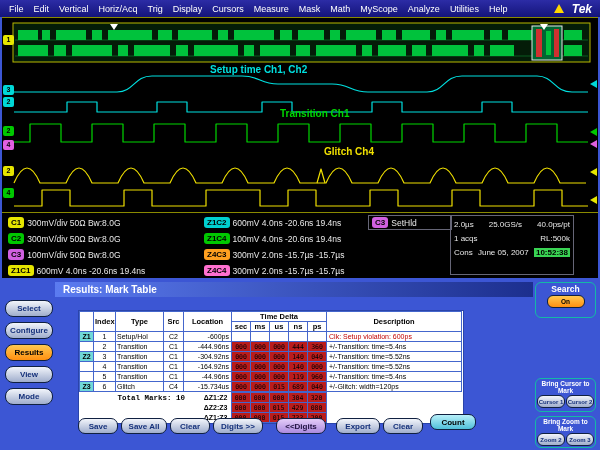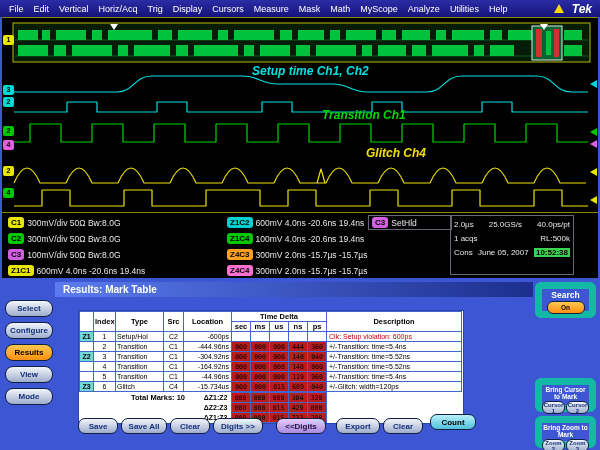--- a/index.html
+++ b/index.html
@@ -8,35 +8,35 @@
   
   .menubar{position:absolute;left:0;top:0;width:600px;height:17px;background:linear-gradient(#2c2ca6,#14147a);display:flex;align-items:center;padding:0 4px;box-sizing:border-box;}
   .mi{color:#fff;font-size:9px;padding:0 5px;cursor:default;white-space:nowrap;}
   .mspacer{flex:1;}
   .alert{width:0;height:0;border-left:5px solid transparent;border-right:5px solid transparent;border-bottom:9px solid #ffd800;margin-right:8px;}
   .teklogo{color:#fff;font-weight:bold;font-style:italic;font-size:12px;padding-right:4px;}
 
   
   .scope{position:absolute;left:2px;top:17px;width:596px;height:196px;background:#000;border-top:1px solid #8a8a00;border-bottom:1px solid #8a8a00;box-sizing:border-box;}
   .wavesvg{position:absolute;left:10px;top:2px;}
-  .wvlabel{position:absolute;font-weight:bold;font-style:italic;font-size:12px;white-space:nowrap;margin-left:42px;}
+  .wvlabel{position:absolute;font-weight:bold;font-size:10px;white-space:nowrap;}
   .lbl-setup{left:208px;top:46px;color:#00e0e0;}
   .lbl-trans{left:278px;top:90px;color:#00d800;}
   .lbl-glitch{left:322px;top:128px;color:#f0e000;}
   .mk{position:absolute;left:1px;width:11px;height:10px;border-radius:2px;color:#000;font-size:7px;font-weight:bold;text-align:center;line-height:10px;}
   .mk-yellow{background:#e6e600;}.mk-cyan{background:#00d8d8;}.mk-green{background:#00c800;}.mk-magenta{background:#e060e0;}
   .ra{position:absolute;right:1px;width:0;height:0;border-top:4px solid transparent;border-bottom:4px solid transparent;}
   .ra-cyan{border-right:7px solid #00d8d8;}.ra-green{border-right:7px solid #00c800;}
   .ra-magenta{border-right:7px solid #e060e0;}.ra-yellow{border-right:7px solid #e6e600;}
 
   
   .readouts{position:absolute;left:2px;top:213px;width:596px;height:65px;background:#000;}
   .rcol{position:absolute;top:2px;}
   .rcol-left{left:6px;width:194px;}
-  .rcol-mid{left:202px;width:160px;margin-left:23px;}
+  .rcol-mid{left:202px;width:160px;}
   .rline{height:15px;display:flex;align-items:center;gap:3px;margin-bottom:1px;}
   .badge{font-size:8px;font-weight:bold;color:#000;padding:0 3px;border-radius:3px;height:11px;line-height:11px;white-space:nowrap;}
   .b-yellow{background:#e6e600;}.b-green{background:#00c800;}.b-magenta{background:#d060e0;}
   .b-cyan{background:#00d0d0;}.b-orange{background:#ffa020;}.b-pink{background:#ff70d0;}
   .rtext{color:#e8e8e8;font-size:8.5px;white-space:nowrap;}
   .trigbox{position:absolute;left:366px;top:2px;width:76px;height:13px;border:1px solid #667;display:flex;align-items:center;gap:3px;padding:0 3px;}
   .infobox{position:absolute;left:448px;top:2px;width:124px;height:60px;border:1px solid #667;padding:1px 3px;box-sizing:border-box;}
   .iline{display:flex;justify-content:space-between;color:#e8e8e8;font-size:8px;height:14px;align-items:center;gap:2px;}
   .stopped{color:#ff5040;font-weight:bold;}
   .timegrn{background:#39d353;color:#000;padding:0 2px;font-weight:bold;}
@@ -57,27 +57,27 @@
   td.d{font-family:"DejaVu Sans Mono",monospace;font-size:6.5px;text-align:center;background:#b91c1c;}
   td.d.blank{background:#fff;}
   td.zc{background:#fff;}
   td.zc.on{background:#70d8d8;font-weight:bold;text-align:center;}
   td.idx,td.src{text-align:center;}
   td.loc{text-align:right;padding-right:2px;}
   td.desc{padding-left:2px;}
   td.desc.red{color:#c00000;}
   .sumtab td{border:none;}
   .sumtab td.d{border:1px solid #4466cc;}
-  .tot{text-align:right;padding-right:4px;font-size:7.5px;font-weight:bold;}
+  .tot{text-align:right;padding-right:4px;font-size:7.5px;font-weight:bold;font-family:Liberation Mono, monospace;}
   .dzlab{text-align:right;padding-right:3px;font-size:7px;font-weight:bold;}
   .grouplbl{position:absolute;color:#fff;font-weight:bold;font-size:9px;white-space:nowrap;}
   .abtn{position:absolute;}
 
   
-  .rp-box{position:absolute;left:535px;width:61px;border:7px solid #14b8a6;border-radius:6px;box-sizing:border-box;text-align:center;padding-top:1px;}
+  .rp-box{position:absolute;left:535px;width:61px;border:1px solid #14b8a6;border-radius:6px;box-sizing:border-box;text-align:center;padding-top:1px;}
   .rp-lbl{color:#fff;font-weight:bold;font-size:8.5px;}
   .rp-lbl.small{font-size:6.5px;font-weight:bold;line-height:7px;}
   .rp-row{display:flex;justify-content:center;gap:1px;margin-top:1px;}
   .rp-btn{height:13px;font-size:6.5px;border-radius:6px;}
 </style>
 </head>
 <body>
 
 <div class="screen">
 

